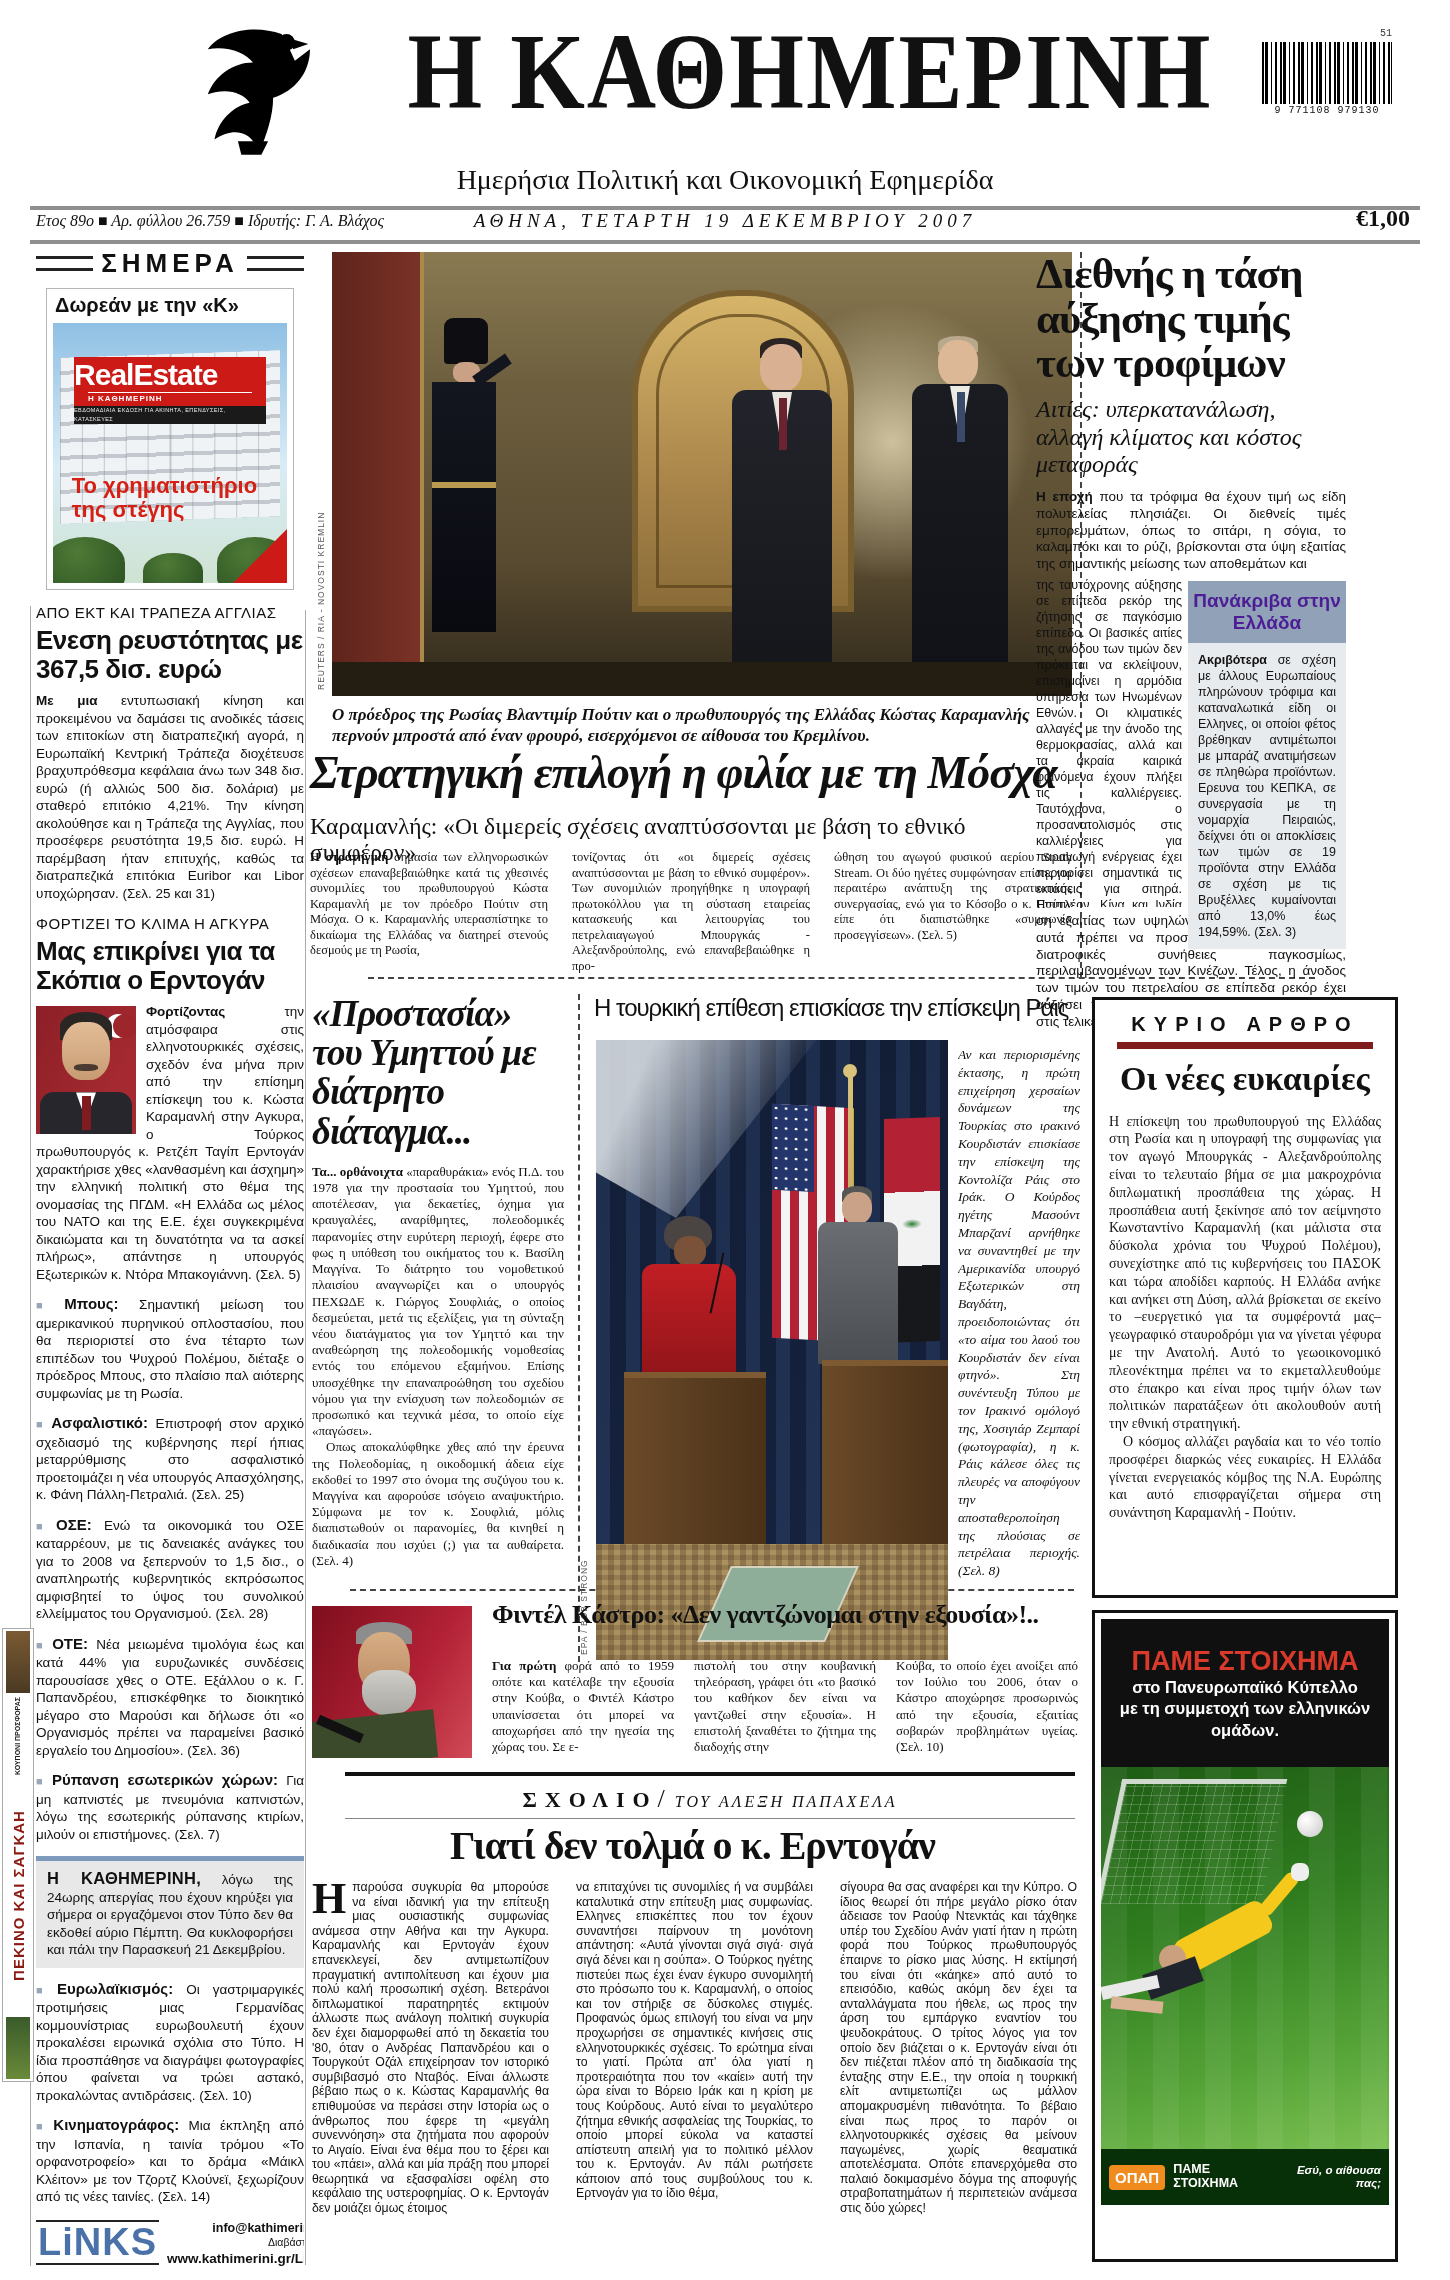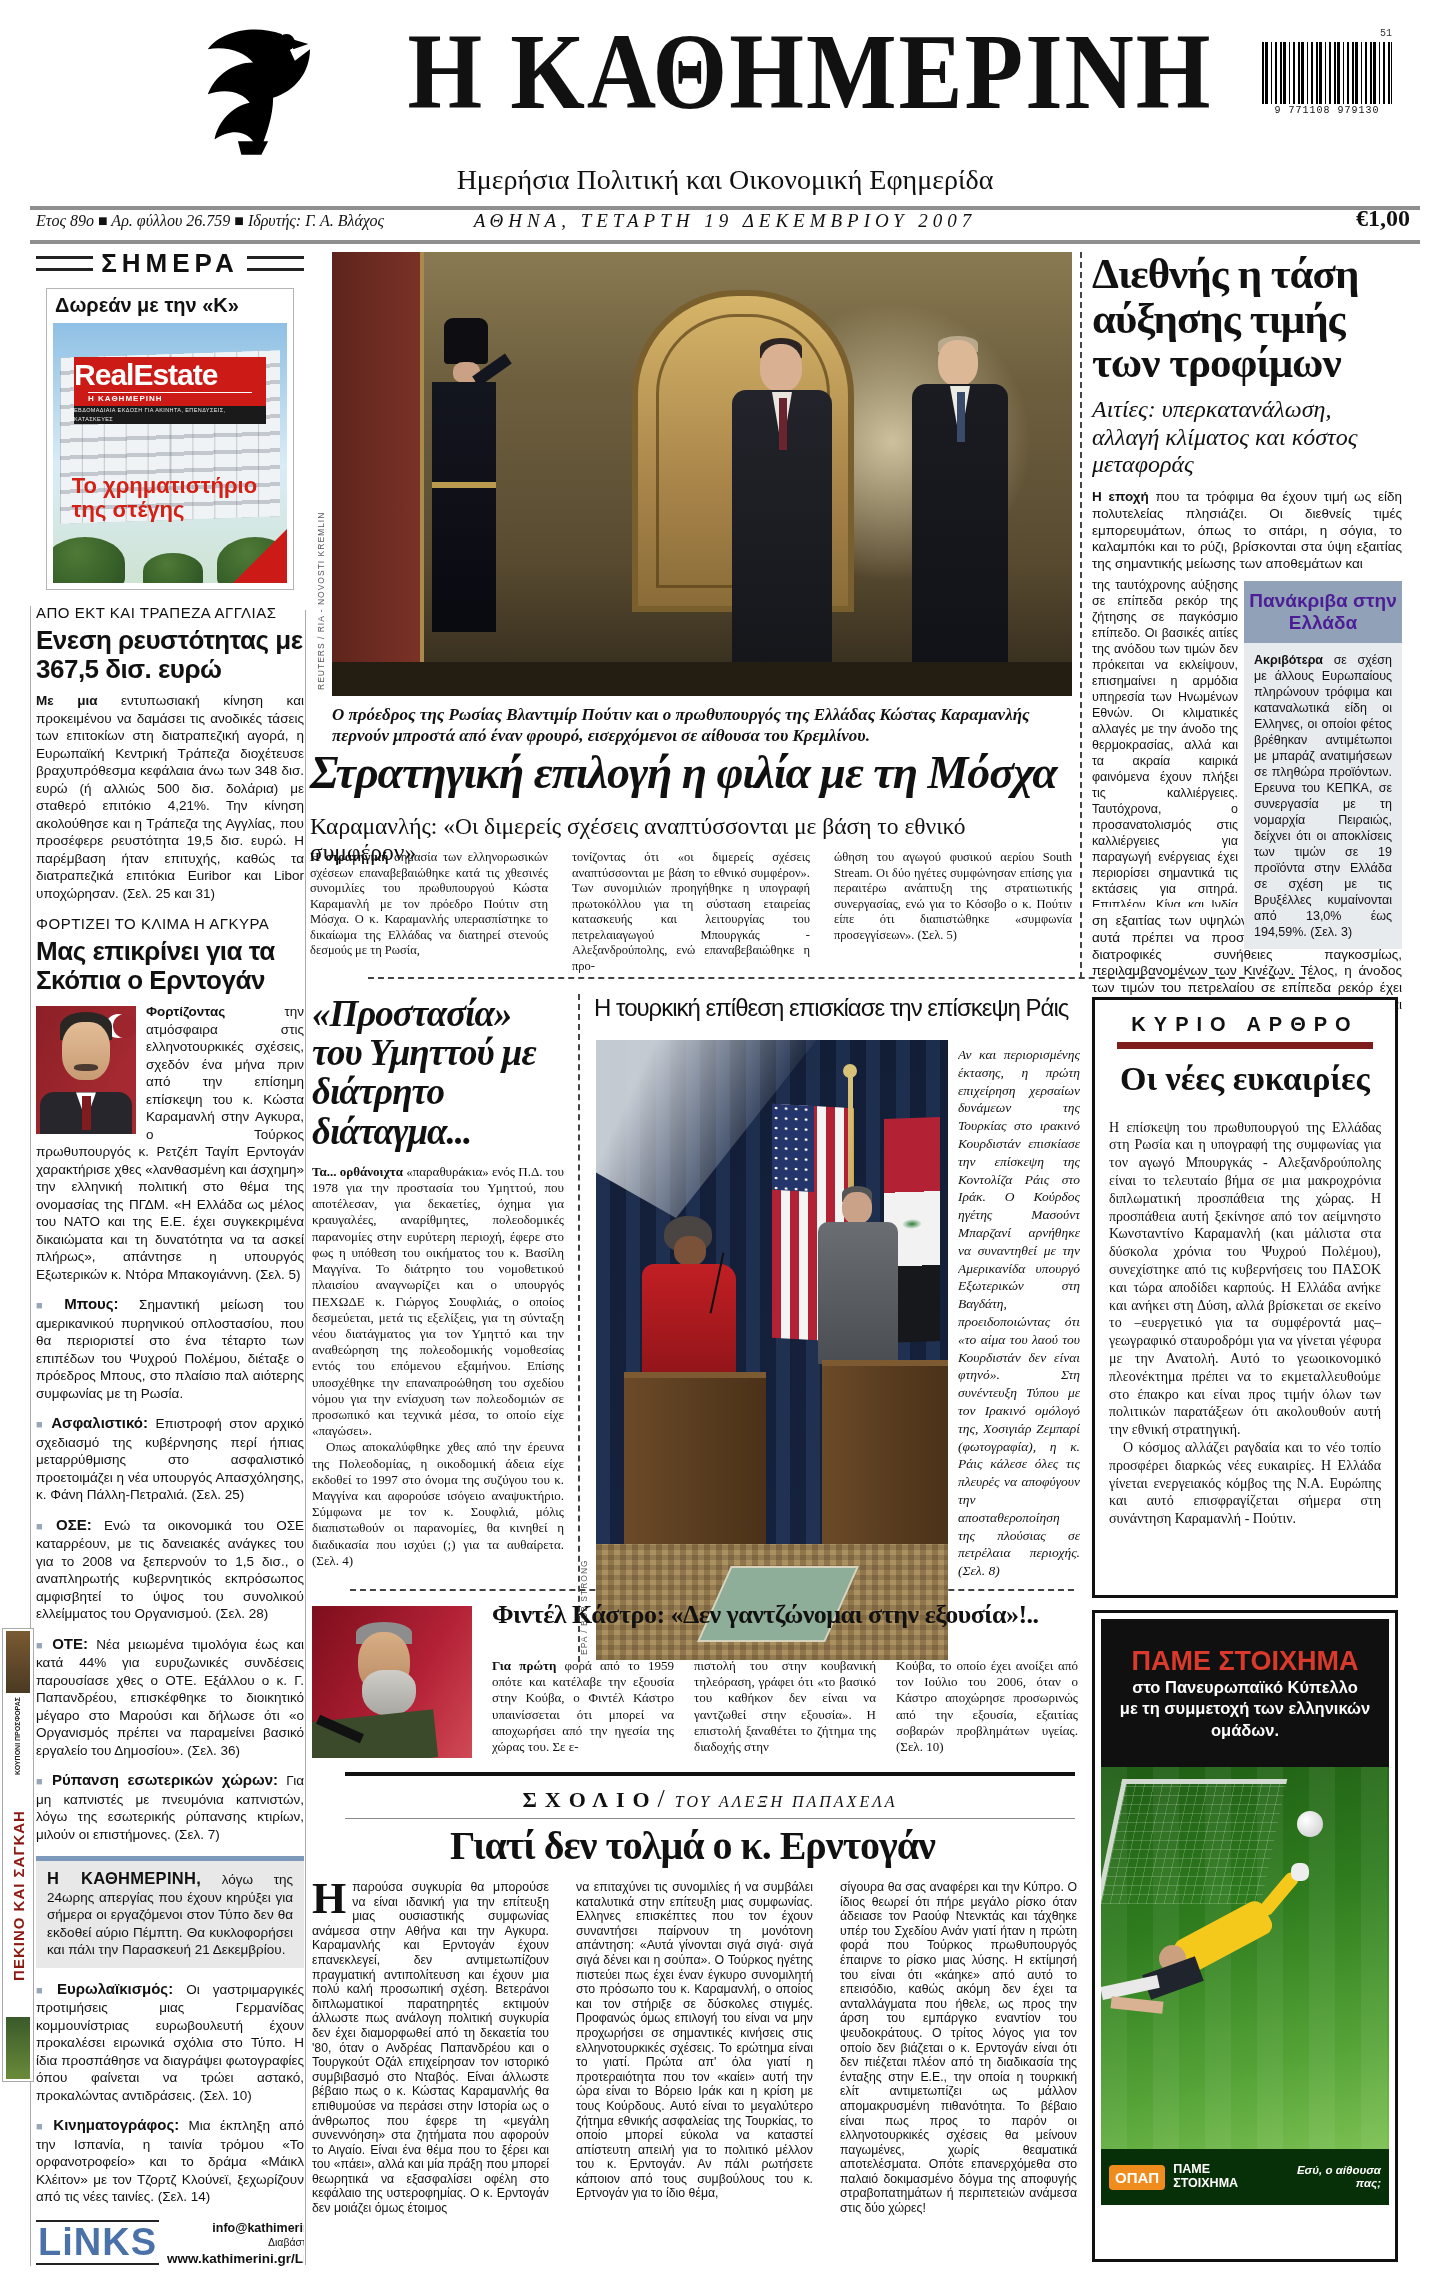--- a/index.html
+++ b/index.html
@@ -98,21 +98,21 @@
   #lead-credit{left:317px;top:470px;height:220px;}
   #lead-caption{left:332px;top:704px;width:748px;font:italic 600 17px/21px "Liberation Serif","DejaVu Serif",serif;}
 
   
   #main-headline{left:310px;top:750px;width:765px;font:italic 700 46px/1 "Liberation Serif","DejaVu Serif",serif;letter-spacing:-1px;}
   #main-subhead{left:310px;top:814px;width:765px;font:400 23.5px/1.1 "Liberation Serif","DejaVu Serif",serif;}
   .mcol{position:absolute;top:0;width:238px;height:128px;overflow:hidden;font:12.5px/15.5px "Liberation Serif","DejaVu Serif",serif;text-align:justify;}
   #main-cols{left:310px;top:850px;width:765px;height:128px;}
 
   
-  #food{left:1092px;top:252px;width:310px;}
+  #food{left:1036px;top:252px;width:310px;}
   .food-head{font:700 43px/1.04 "Liberation Serif","DejaVu Serif",serif;letter-spacing:-1px;}
   .food-sub{margin-top:10px;font:italic 400 24px/1.15 "Liberation Serif","DejaVu Serif",serif;}
   .food-intro{margin-top:10px;font:13.5px/16.8px "Liberation Sans","DejaVu Sans",sans-serif;}
   .food-two{position:relative;height:330px;margin-top:4px;}
   .food-left{position:absolute;left:0;top:0;width:146px;height:330px;overflow:hidden;font:12.5px/16px "Liberation Sans","DejaVu Sans",sans-serif;}
   .food-box{position:absolute;right:0;top:4px;width:158px;background:#e8ebee;}
   .food-box .bt{background:#91a2b8;color:#4c1d95;text-align:center;font:800 19px/1.15 "Liberation Sans","DejaVu Sans",sans-serif;padding:9px 4px;}
   .food-box .bb{padding:9px 10px;font:12.5px/16px "Liberation Sans","DejaVu Sans",sans-serif;}
   .food-bottom{margin-top:6px;font:13.5px/16.8px "Liberation Sans","DejaVu Sans",sans-serif;}
 
@@ -148,21 +148,21 @@
   .r-podium2{position:absolute;left:226px;top:320px;width:126px;height:192px;background:linear-gradient(90deg,#6b4a28,#4a3118);border-top:6px solid #7d5a32;}
   .r-carpet{position:absolute;left:0;bottom:0;width:100%;height:116px;background:#ab9060;
     background-image:repeating-linear-gradient(90deg,rgba(60,40,20,.25) 0 6px,transparent 6px 12px),repeating-linear-gradient(0deg,rgba(60,40,20,.2) 0 5px,transparent 5px 10px);}
   .r-mat{position:absolute;left:118px;bottom:18px;width:124px;height:72px;background:#8fae9a;border:2px solid #d9d4c0;transform:skewX(-24deg);}
   #rice-credit{left:580px;top:1465px;height:190px;}
   #rice-side{left:958px;top:1046px;width:122px;height:614px;overflow:hidden;font:italic 400 13.5px/17.8px "Liberation Serif","DejaVu Serif",serif;text-align:justify;}
 
   
   #editorial{left:1092px;top:997px;width:306px;height:601px;border:3px solid #111;box-sizing:border-box;padding:10px 14px;overflow:hidden;background:#fff;}
   .ed-label{text-align:center;font:800 20px/1 "Liberation Sans","DejaVu Sans",sans-serif;letter-spacing:8px;border-bottom:7px solid #7f1d1d;padding-bottom:8px;margin:4px 8px 12px;}
-  .ed-title{text-align:center;font:700 34px/1.05 "Liberation Serif","DejaVu Serif",serif;margin-bottom:22px;}
+  .ed-title{text-align:center;font:700 34px/1.05 "Liberation Serif","DejaVu Serif",serif;margin-bottom:16px;}
   .ed-body{font:14px/17.8px "Liberation Serif","DejaVu Serif",serif;text-align:justify;}
   .ed-body p{margin:0;}
   .ed-body p+p{text-indent:14px;}
 
   
   #castro-photo{left:312px;top:1606px;width:160px;height:152px;overflow:hidden;background:#8e1020;}
   .c-bg{position:absolute;inset:0;background:linear-gradient(120deg,#7e0e1c,#b32136 60%,#d04a56);}
   .c-hair{position:absolute;left:44px;top:16px;width:56px;height:22px;background:#8d8d8d;border-radius:50% 50% 0 0;}
   .c-face{position:absolute;left:46px;top:26px;width:52px;height:62px;background:linear-gradient(#d8ae85,#b98a63);border-radius:46%;}
   .c-beard{position:absolute;left:50px;top:64px;width:54px;height:46px;background:linear-gradient(#cfcdc8,#a8a6a0);border-radius:40% 40% 50% 50%;}

